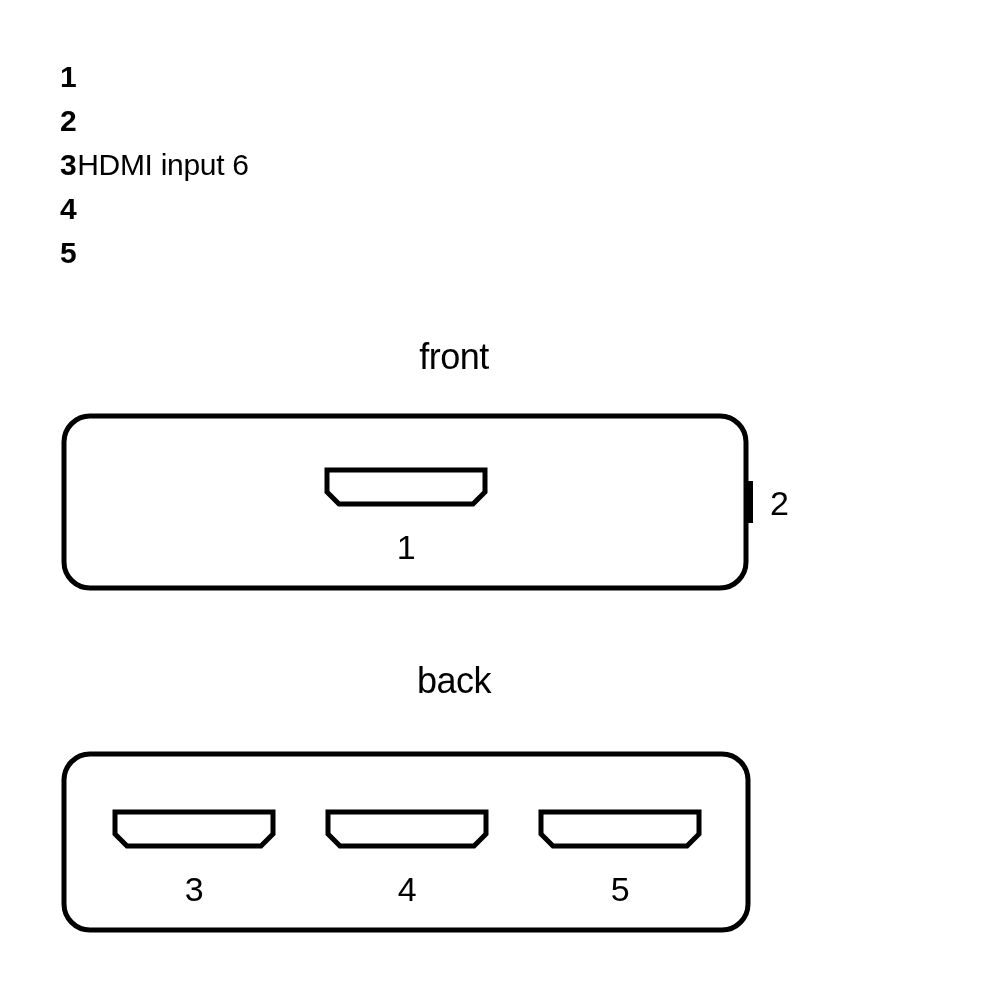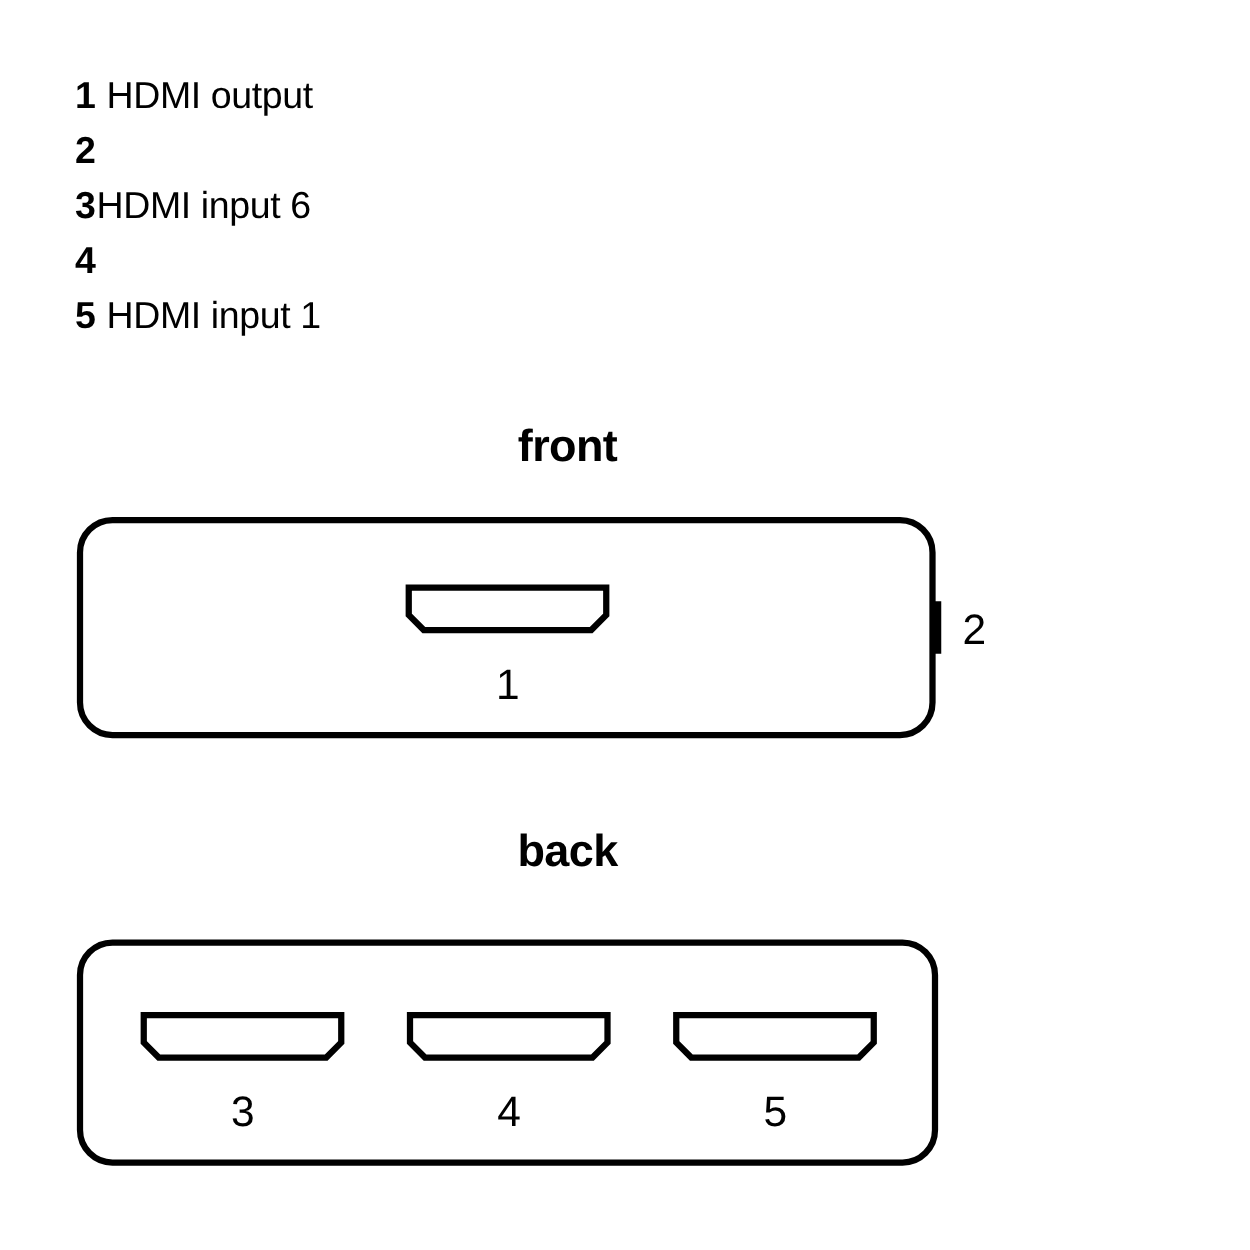--- a/index.html
+++ b/index.html
@@ -41,21 +41,21 @@
   }
   .gap-wide  { padding-left: 9px; }
   .gap-tight { padding-left: 1px; }
 
   
   .view-title {
     position: absolute;
     width: 908px;
     left: 0;
     text-align: center;
-    font-weight: 700;
+    font-weight: 400;
     font-size: 36px;
     letter-spacing: -0.5px;
   }
   #front-title { top: 336px; }
   #back-title  { top: 660px; }
 
   
   .device-svg {
     position: absolute;
     left: 0;
@@ -94,35 +94,33 @@
     text-anchor: start;
     letter-spacing: -0.5px;
   }
 </style>
 </head>
 <body>
 
 <div id="legend">
   <div class="legend-row">
     <span class="legend-num">1</span>
-    <span class="legend-label gap-wide">HDMI output</span>
   </div>
   <div class="legend-row">
     <span class="legend-num">2</span>
   </div>
   <div class="legend-row">
     <span class="legend-num">3</span>
     <span class="legend-label gap-tight">HDMI input 6</span>
   </div>
   <div class="legend-row">
     <span class="legend-num">4</span>
   </div>
   <div class="legend-row">
     <span class="legend-num">5</span>
-    <span class="legend-label gap-wide">HDMI input 1</span>
   </div>
 </div>
 
 <div class="view-title" id="front-title">front</div>
 <div class="view-title" id="back-title">back</div>
 
 <svg id="front-view" class="device-svg" viewBox="0 0 1000 1000" xmlns="http://www.w3.org/2000/svg">
 
   <g>
     <rect class="panel-outline" x="64" y="416" width="682" height="172" rx="26" ry="26"></rect>

